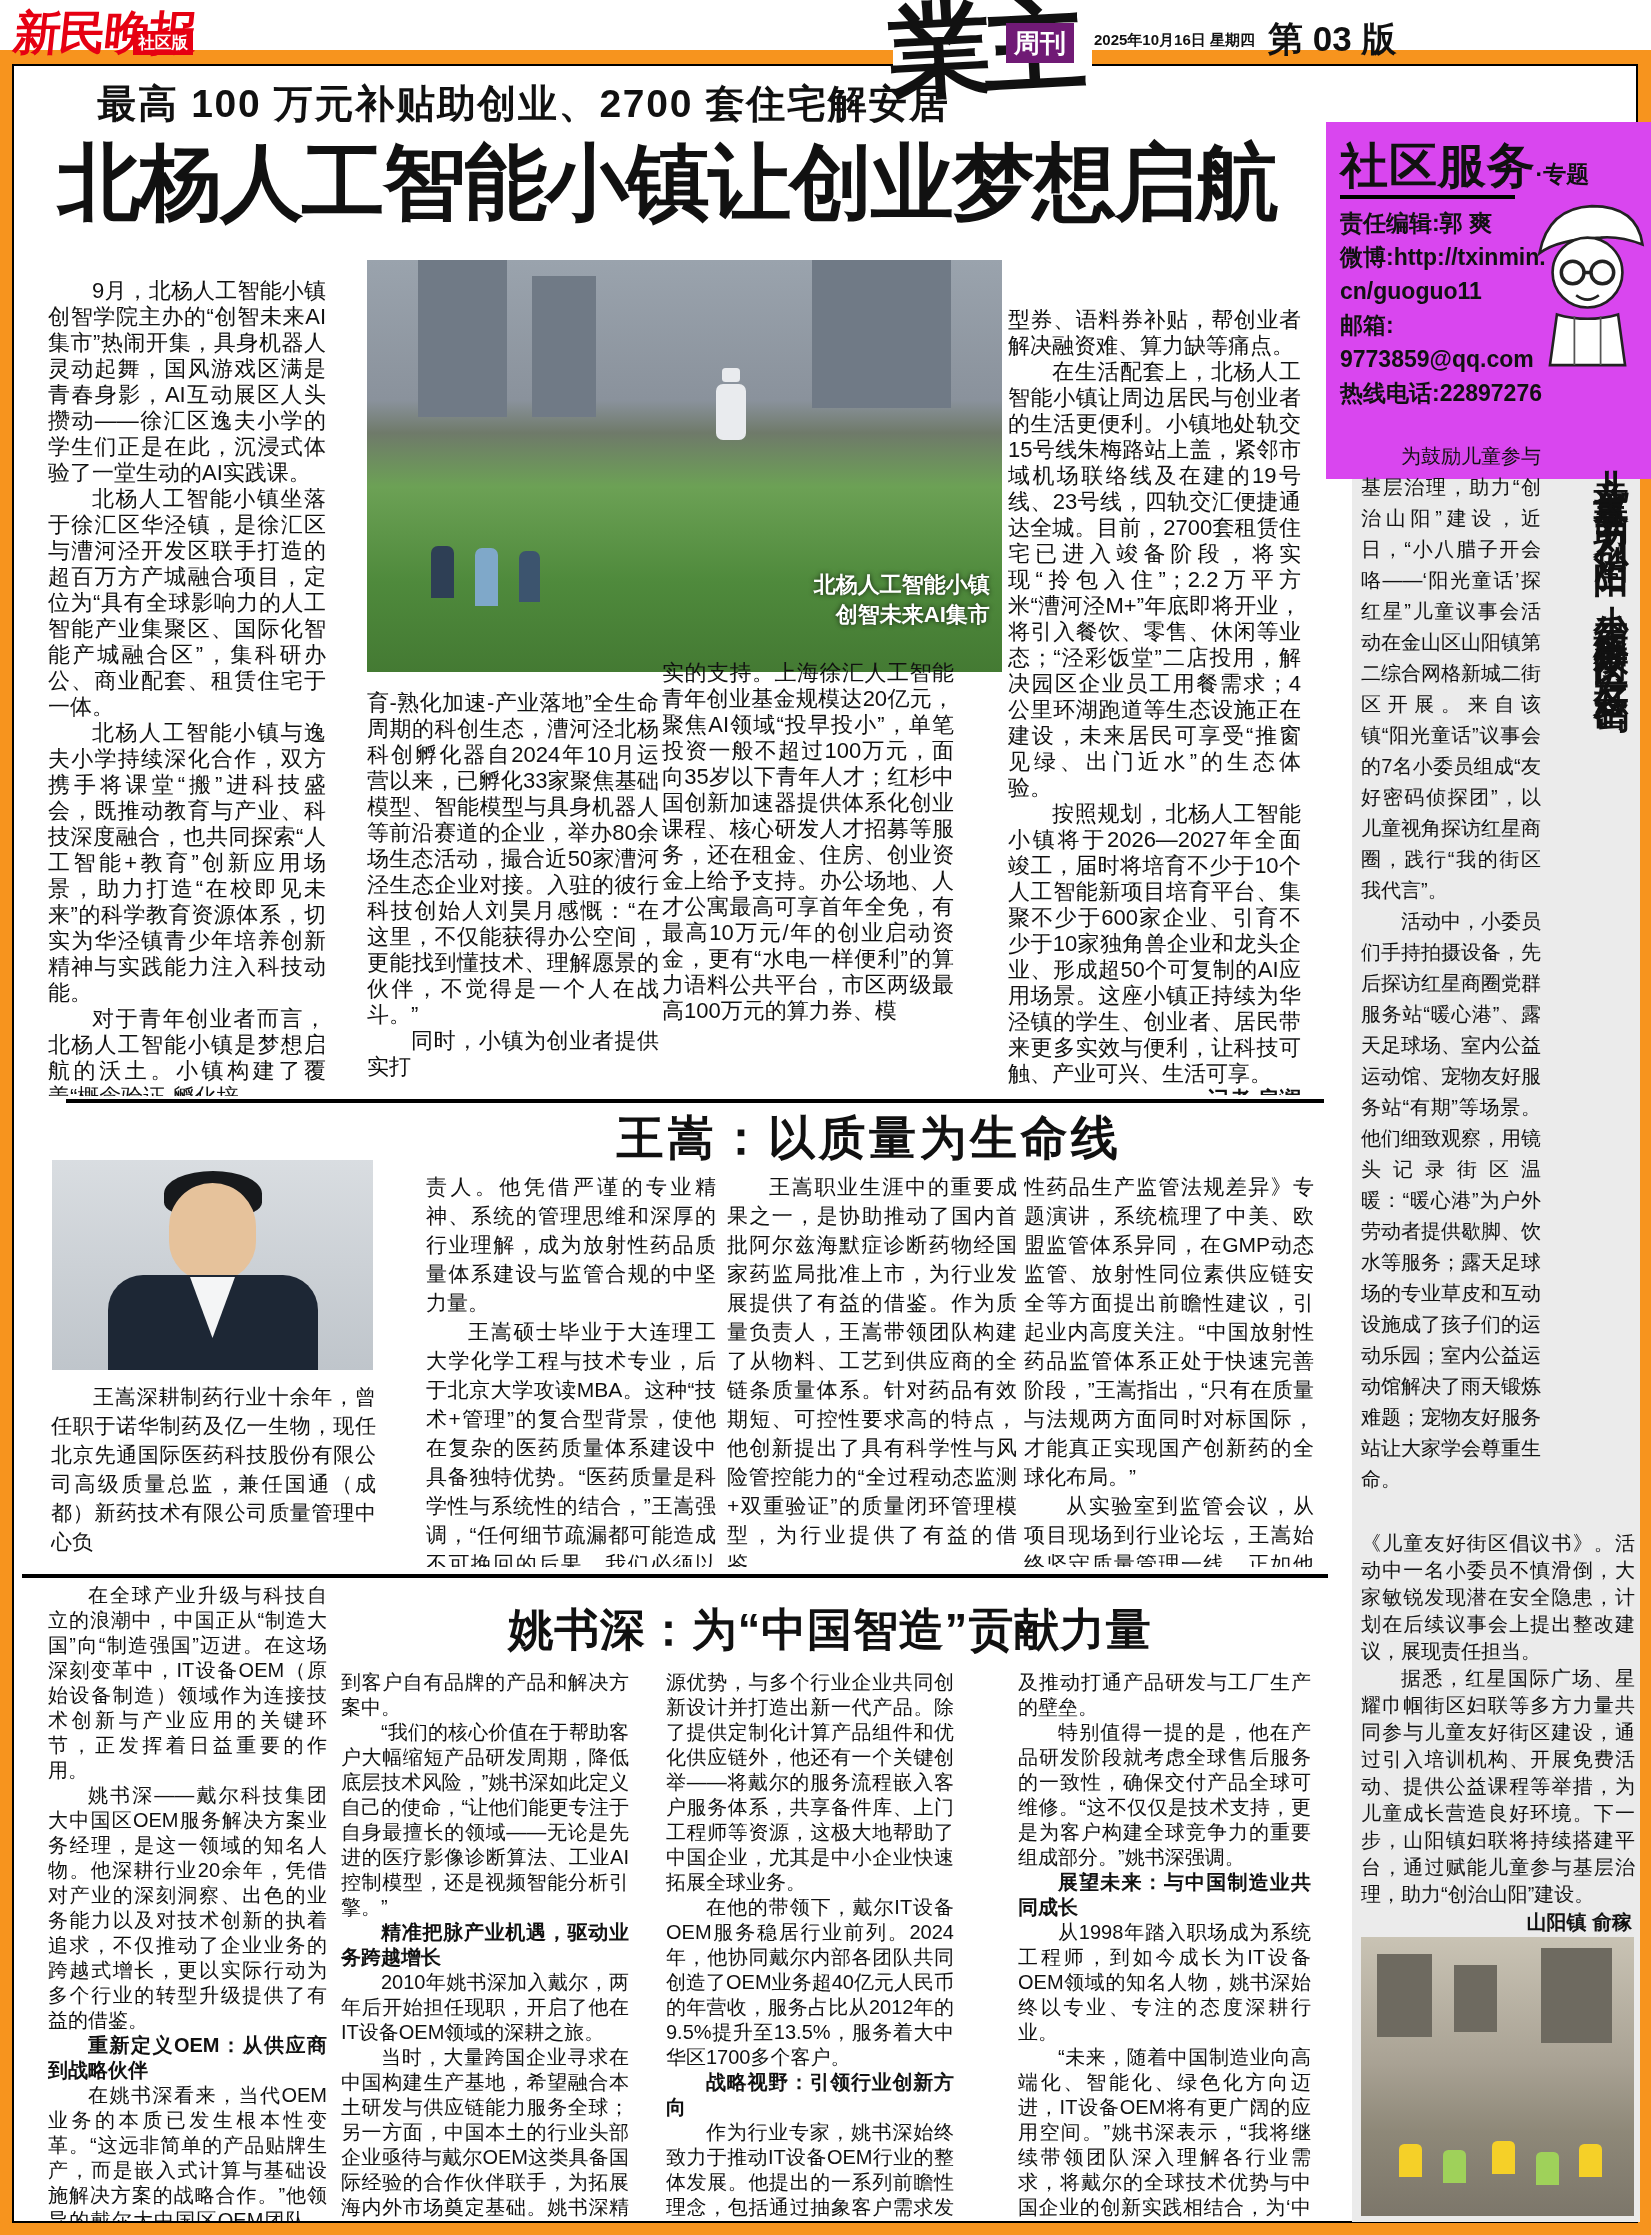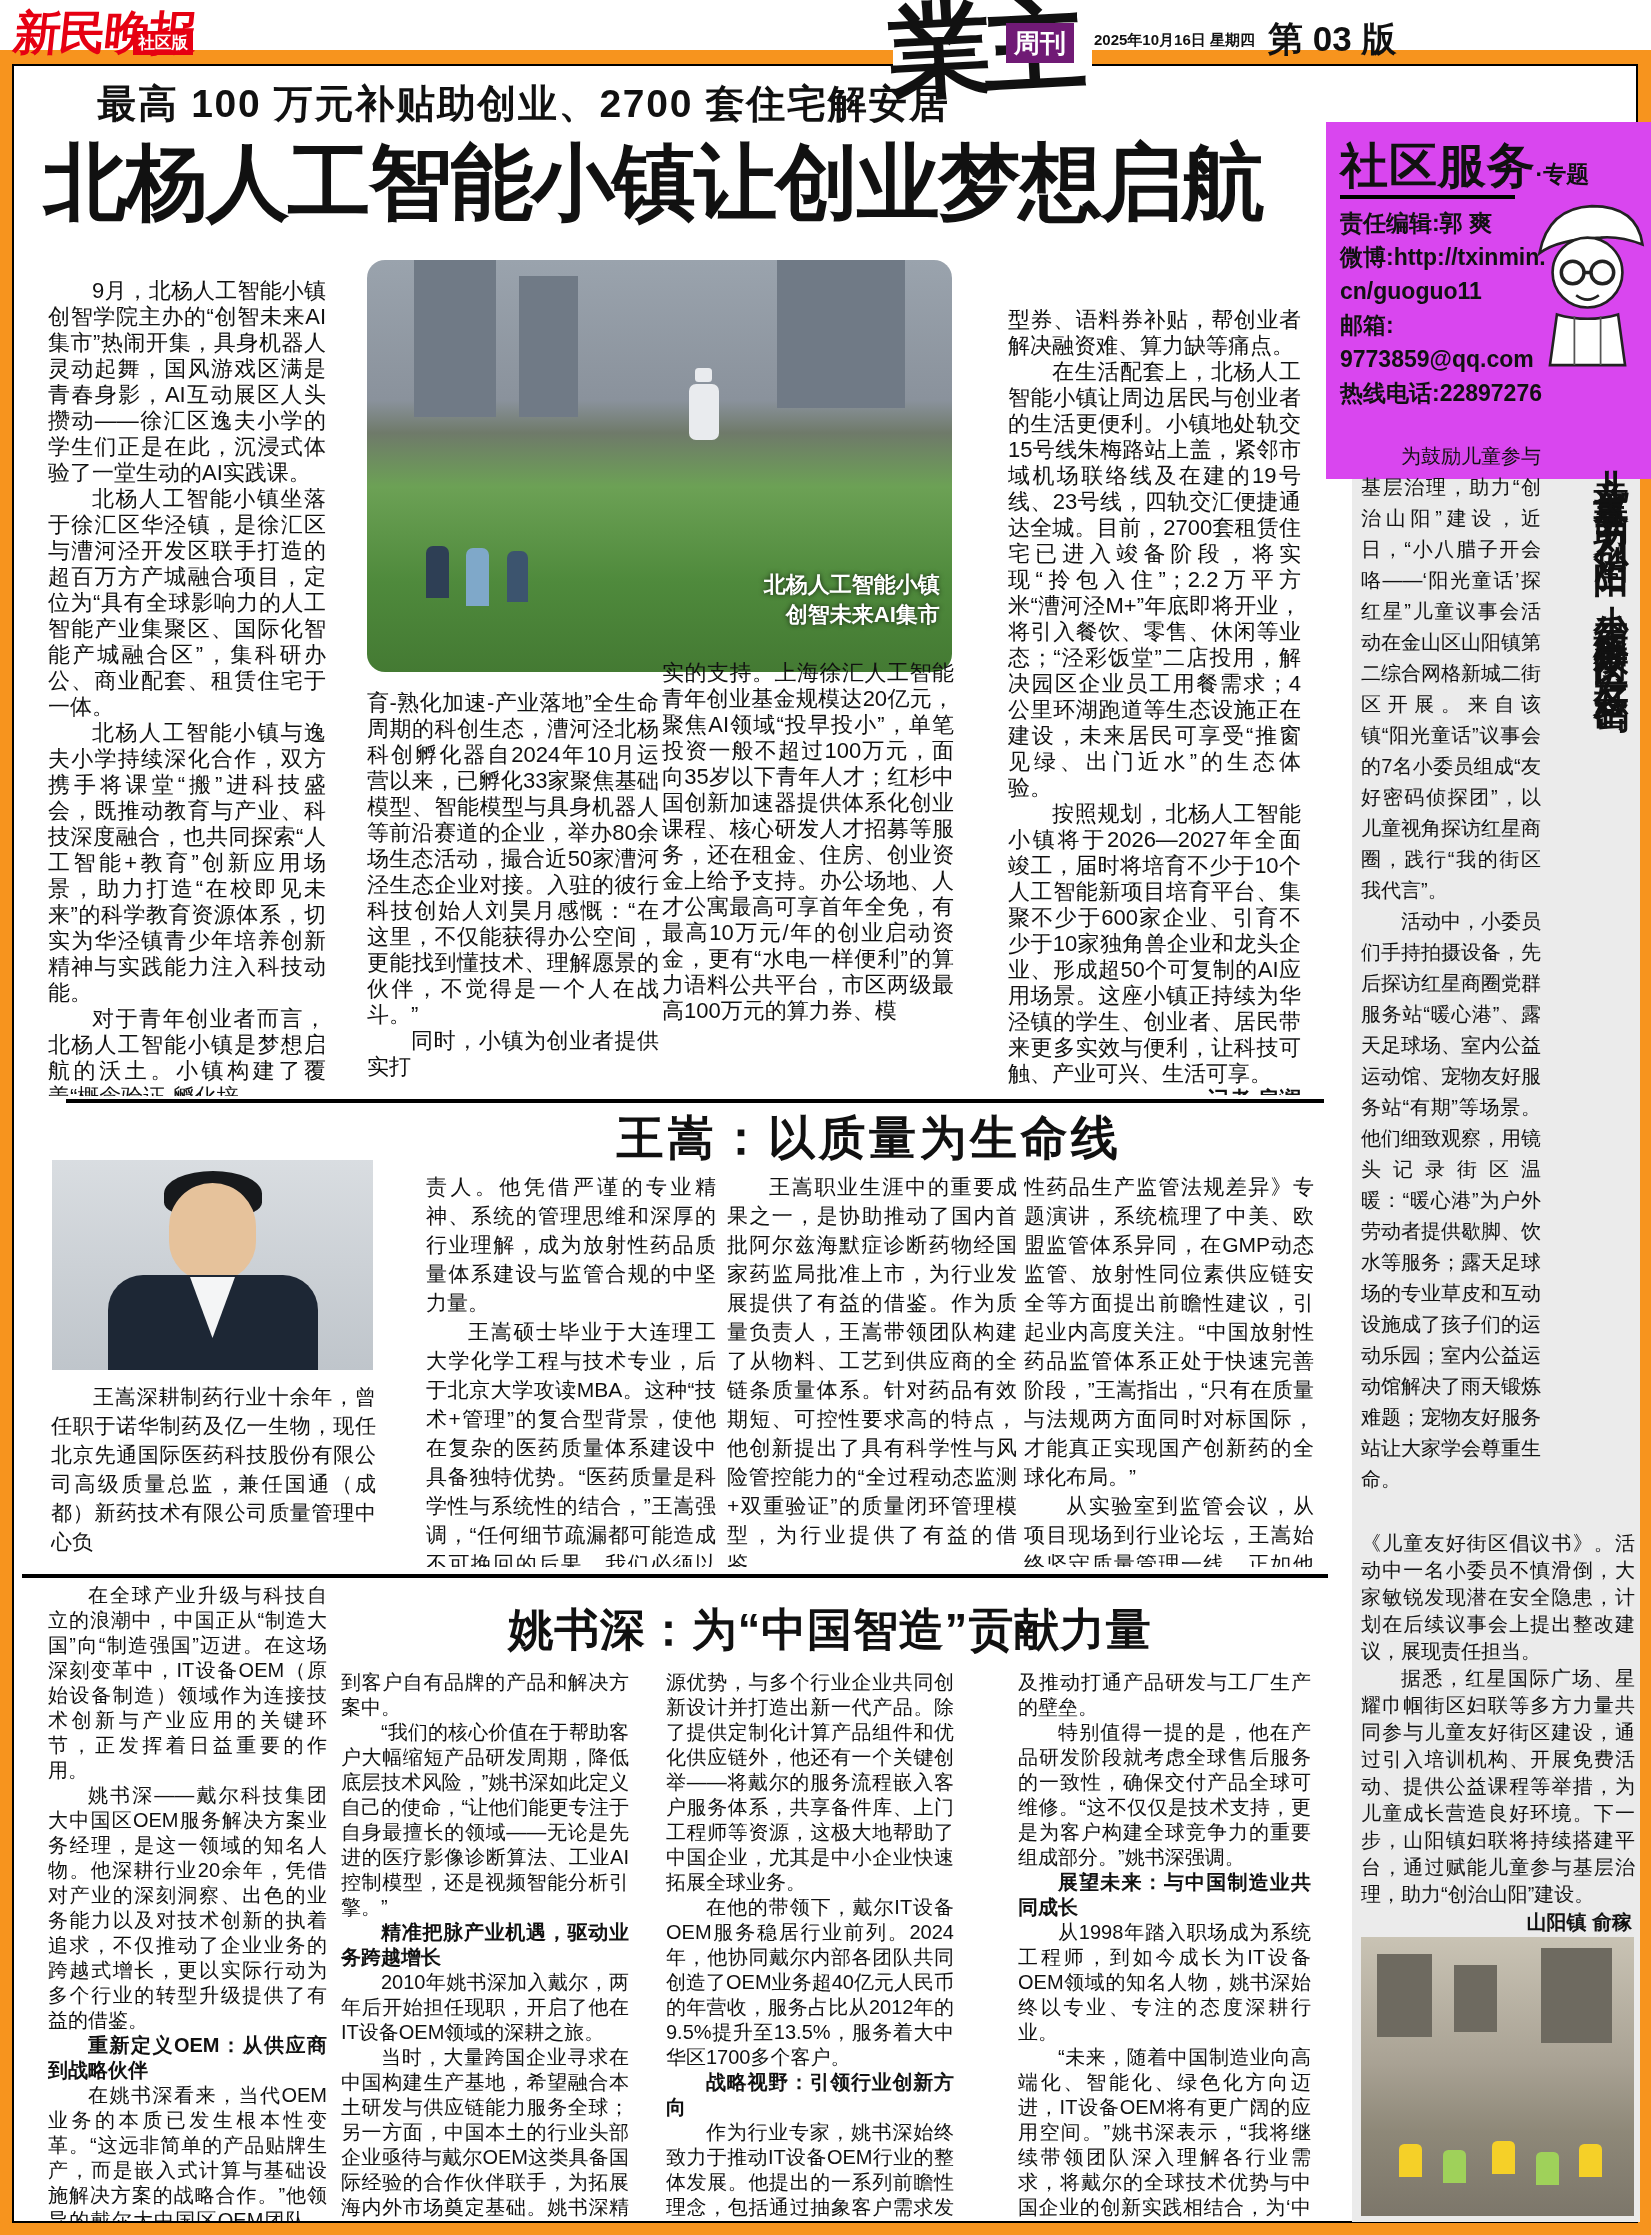--- a/index.html
+++ b/index.html
@@ -27,33 +27,33 @@
   
   .section-box{left:1326px;top:122px;width:314px;height:341px;background:#d946ef;z-index:3;padding:8px;}
   .section-title-row{position:absolute;left:14px;top:12.2px;white-space:nowrap;}
   .section-title{font-size:48px;font-weight:900;letter-spacing:0.9px;}
   .section-sub{font-size:23px;font-weight:900;}
   .section-hr{position:absolute;left:14px;top:73px;width:175px;height:3.5px;background:#000;}
   .section-lines{position:absolute;left:14px;top:84px;width:288px;font-size:23px;font-weight:bold;line-height:34px;color:#111;}
   .editor-sketch{position:absolute;right:3.5px;top:70px;z-index:2;}
   
   .kicker{left:87px;top:77px;width:873px;text-align:center;font-size:39px;font-weight:900;letter-spacing:1.7px;white-space:nowrap;z-index:2;}
-  .headline1{left:8px;top:128px;width:1291px;text-align:center;font-size:83px;font-weight:900;letter-spacing:-1.7px;white-space:nowrap;z-index:2;font-family:"Liberation Sans","DejaVu Sans",sans-serif;}
+  .headline1{left:22px;top:128px;width:1291px;text-align:center;font-size:83px;font-weight:900;letter-spacing:-1.7px;white-space:nowrap;z-index:2;font-family:"Liberation Sans","DejaVu Sans",sans-serif;}
   
   .col{overflow:hidden;text-align:justify;z-index:2;}
   .col p{margin:0;text-indent:2em;}
   .col p.cont{text-indent:0;}
   .col p.subhead{font-weight:900;}
   .a1col{font-size:22px;line-height:26px;}
   .a2col{font-size:21px;line-height:29px;}
   .a3col{font-size:20px;line-height:25px;}
   .byline{text-align:right;font-weight:bold;}
   
-  .photo1{left:367px;top:260px;width:585px;height:412px;z-index:2;
-    background:linear-gradient(180deg,#9aa3ad 0%,#8a929c 34%,#6f7a6a 42%,#6ca155 55%,#4f8a3c 78%,#447a33 100%);border-radius:18px;}
+  .photo1{left:367px;top:260px;width:635px;height:412px;z-index:2;
+    background:linear-gradient(180deg,#9aa3ad 0%,#8a929c 34%,#6f7a6a 42%,#6ca155 55%,#4f8a3c 78%,#447a33 100%);}
   .photo1 .bld{position:absolute;background:#707a86;}
   .photo1 .fig{position:absolute;background:#2e3f55;border-radius:7px 7px 0 0;}
   .photo1 .robot{position:absolute;left:55%;top:30%;width:30px;height:56px;background:#e9ebee;border-radius:7px;}
   .photo1 .robot:before{content:"";position:absolute;left:6.1px;top:-15.7px;width:17.5px;height:14px;background:#e9ebee;border-radius:3.5px;}
   .photo-cap{position:absolute;right:12.2px;bottom:42px;text-align:right;color:#fff;font-size:22px;font-weight:bold;line-height:30px;text-shadow:0 0 5.2px rgba(0,0,0,.8);}
   .photo2{left:52px;top:1160px;width:321px;height:210px;z-index:2;background:linear-gradient(180deg,#d9dde1,#bfc5cb);overflow:hidden;}
   .photo2 .head{position:absolute;left:117px;top:23px;width:87px;height:98px;background:#e6c29b;border-radius:44px 44px 40px 40px;}
   .photo2 .hair{position:absolute;left:112px;top:10.5px;width:98px;height:45px;background:#17191c;border-radius:50% 50% 30% 30%;}
   .photo2 .suit{position:absolute;left:56px;top:115px;width:210px;height:96px;background:#1d2735;border-radius:35px 35px 0 0;}
   .photo2 .shirt{position:absolute;left:138px;top:117px;width:45px;height:61px;background:#f4f5f6;clip-path:polygon(0 0,100% 0,50% 100%);}

